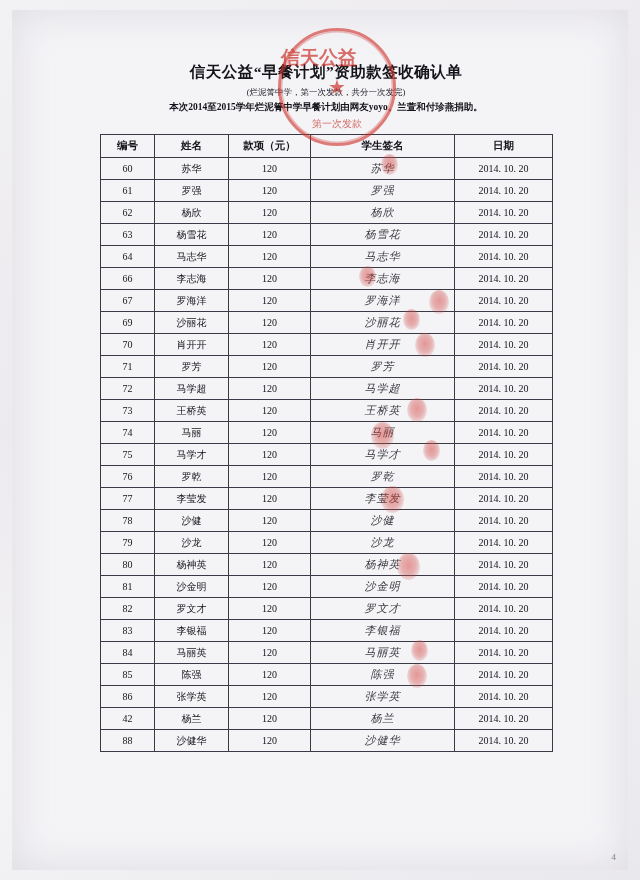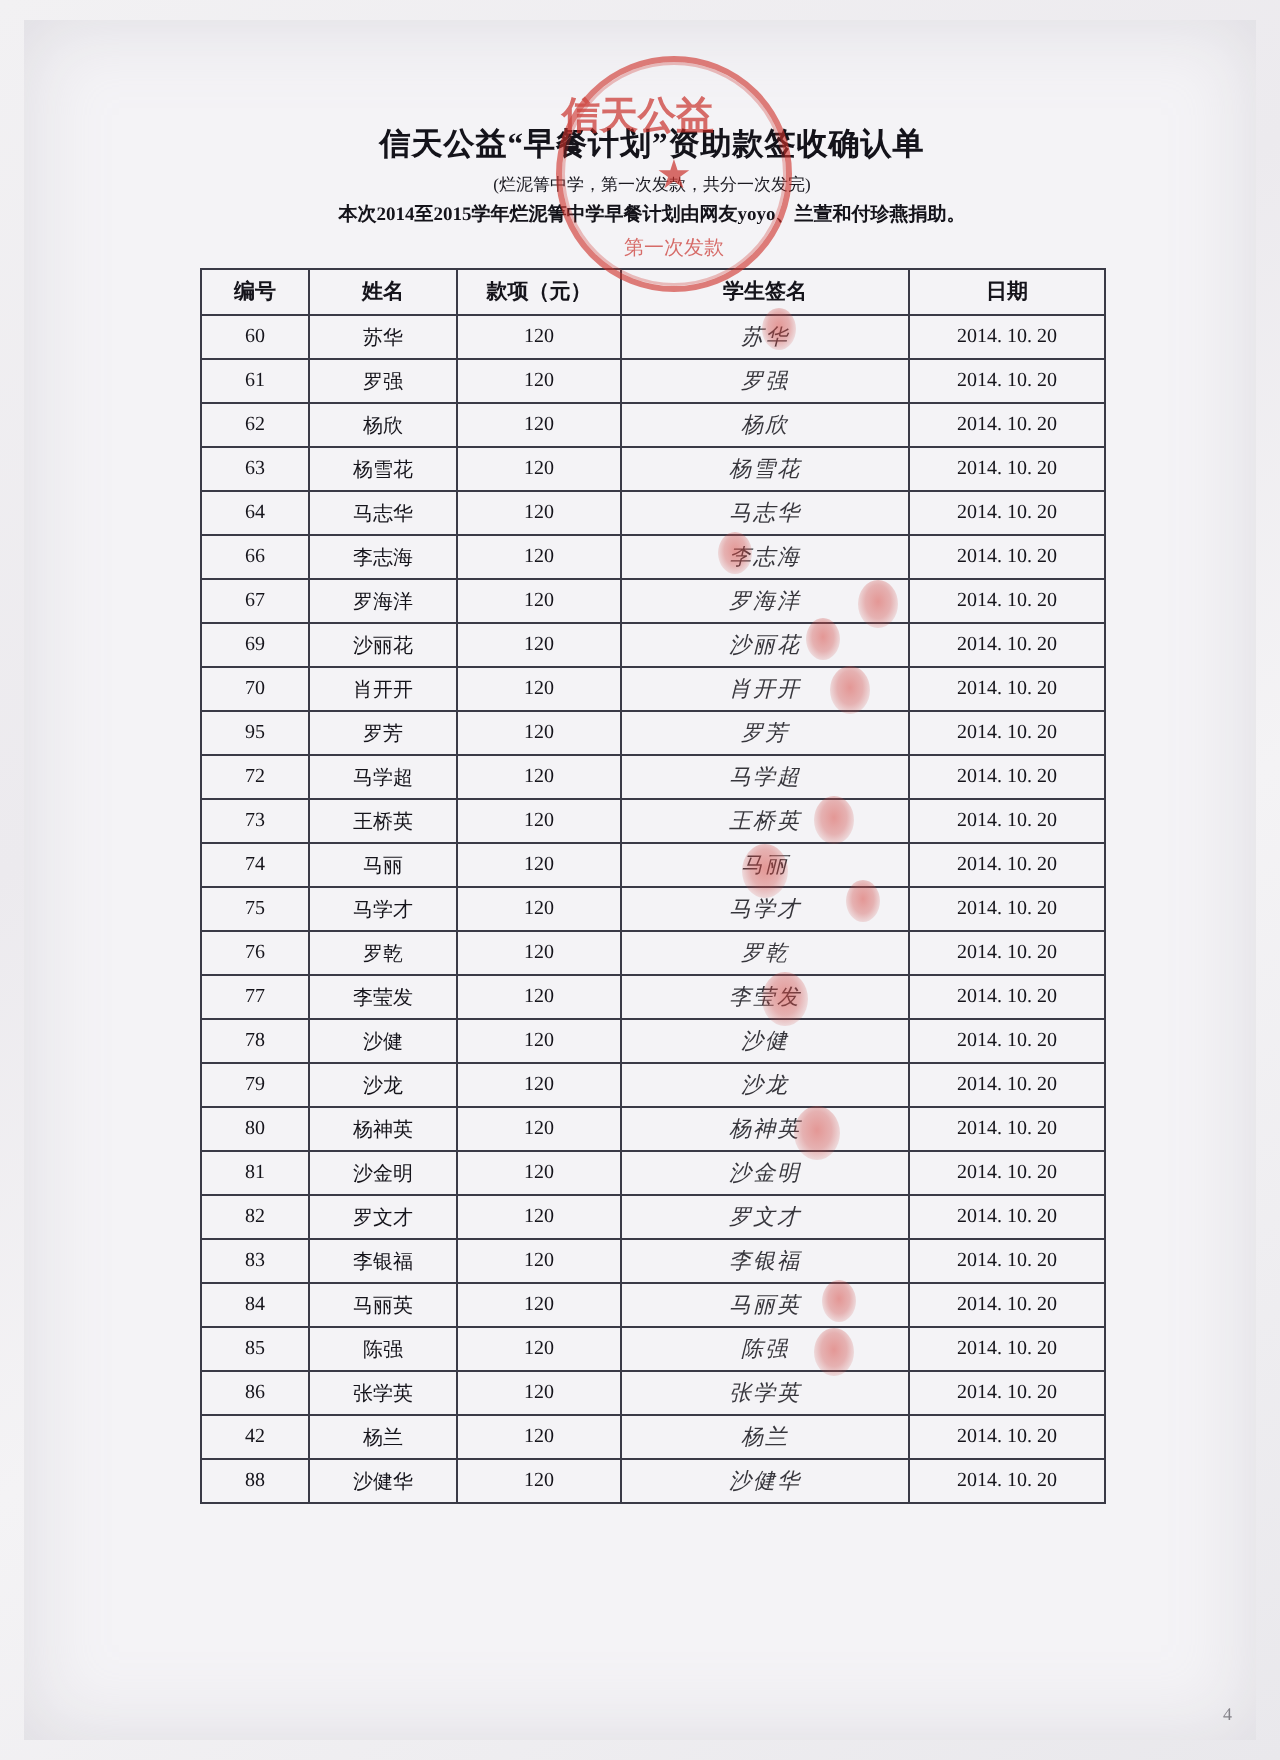--- a/index.html
+++ b/index.html
@@ -244,21 +244,21 @@
             <td>2014. 10. 20</td>
           </tr>
           <tr>
             <td>70</td>
             <td>肖开开</td>
             <td>120</td>
             <td class="sign-cell"><span class="sign">肖开开</span><span class="thumb" style="width: 20px; height: 24px; left: 104px; top: -1px;"></span></td>
             <td>2014. 10. 20</td>
           </tr>
           <tr>
-            <td>95</td>
+            <td>71</td>
             <td>罗芳</td>
             <td>120</td>
             <td class="sign-cell"><span class="sign">罗芳</span></td>
             <td>2014. 10. 20</td>
           </tr>
           <tr>
             <td>72</td>
             <td>马学超</td>
             <td>120</td>
             <td class="sign-cell"><span class="sign">马学超</span></td>

